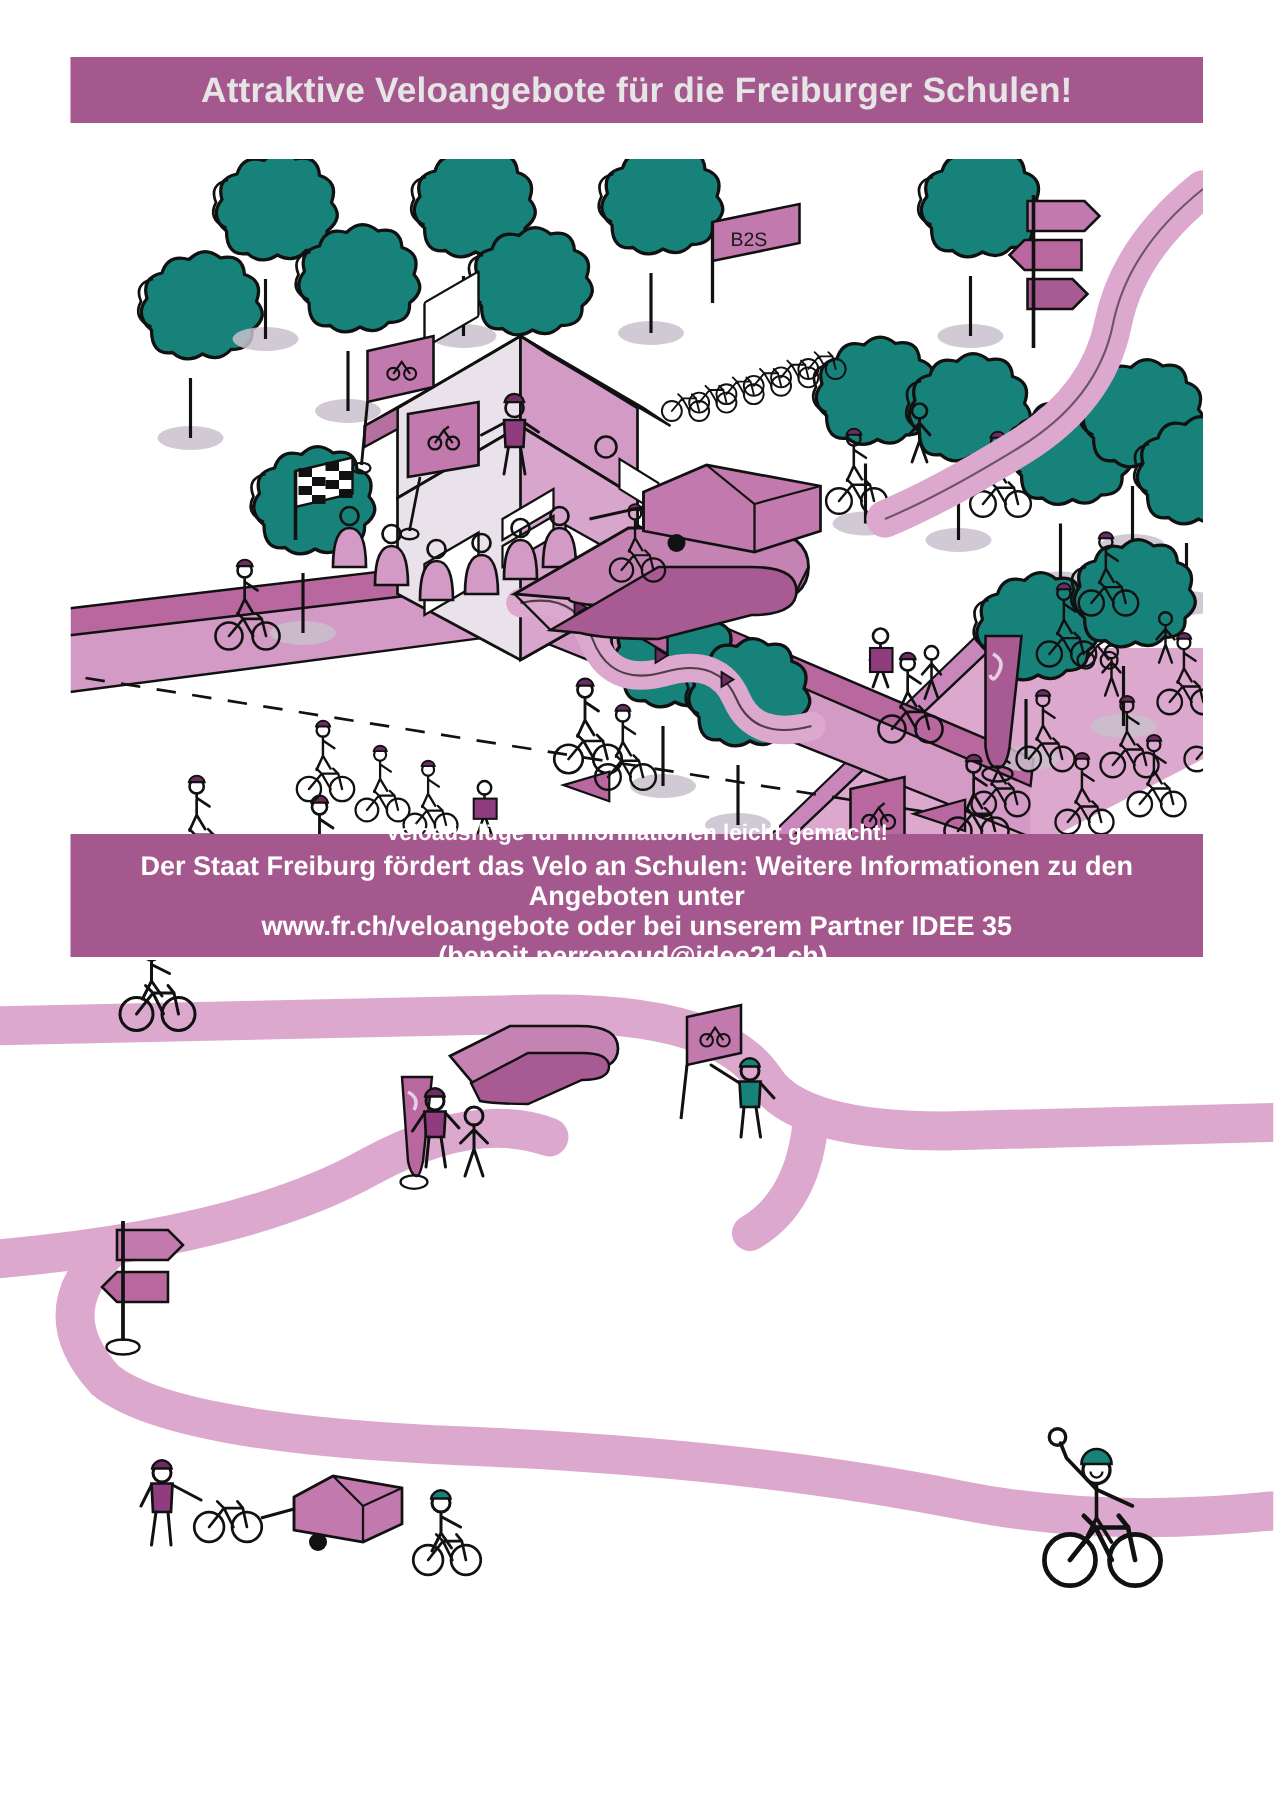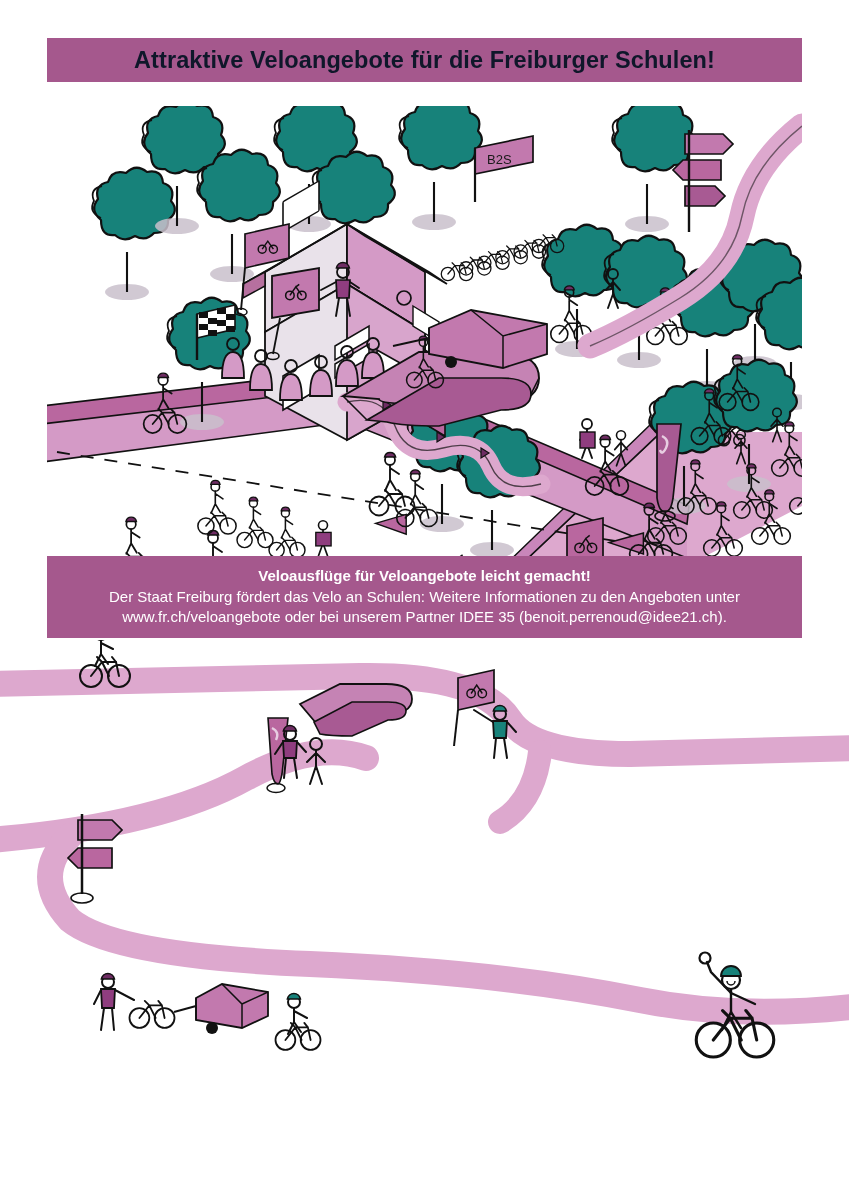--- a/index.html
+++ b/index.html
@@ -9,39 +9,39 @@
     color:#1a1a1a;
   }
   .poster{position:absolute;inset:0;background:#fff;}
 
   
   .title-banner{
     position:absolute;left:47px;top:38px;width:755px;height:44px;
     background:#a5588d;display:flex;align-items:center;justify-content:center;
   }
   .title-banner .t{
-    color:#0f172a;font-size:23.5px;font-weight:bold;letter-spacing:.1px;
+    color:#e5e5e5;font-size:23.5px;font-weight:bold;letter-spacing:.1px;
     white-space:nowrap;
   }
 
   
   .hero{
     position:absolute;left:47px;top:82px;width:755px;height:470px;
     overflow:hidden;background:#fff;margin-top:24px;
   }
   .hero svg{display:block;}
 
   
   .info-banner{
     position:absolute;left:47px;top:556px;width:755px;height:82px;
     background:#a5588d;color:#fff;display:flex;flex-direction:column;
     align-items:center;justify-content:center;text-align:center;
   }
   .info-banner .ib-head{font-size:15px;font-weight:bold;margin-bottom:3px;}
-  .info-banner .ib-l{font-size:15px;line-height:20px;font-weight:400;}
+  .info-banner .ib-l{font-size:18px;line-height:20px;font-weight:700;}
 
   
   .flow{
     position:absolute;left:0;top:640px;width:849px;height:450px;overflow:hidden;
   }
   .flow svg{display:block;position:absolute;left:0;top:0;}
 
   
   .footer{position:absolute;left:0;top:1085px;width:849px;height:115px;background:#fff;}
 
@@ -379,21 +379,21 @@
       </g>
       <g transform="translate(684,330) scale(.7)" stroke="#111" stroke-width="2.2" fill="none">
         <circle cx="-10" cy="6" r="8"></circle>
           <circle cx="12" cy="6" r="8"></circle>
           <path d="M-10 6 L1 -8 L12 6 M1 -8 L8 -13"></path>
       </g>
     </svg>
   </div>
 
   <div class="info-banner">
-    <div class="ib-head">Veloausflüge für Veloangebote leicht gemacht!</div>
+    <div class="ib-head">Veloausflüge für Informationen leicht gemacht!</div>
     <div class="ib-l">Der Staat Freiburg fördert das Velo an Schulen: Weitere Informationen zu den Angeboten unter</div>
     <div class="ib-l">www.fr.ch/veloangebote oder bei unserem Partner IDEE 35 (benoit.perrenoud@idee21.ch).</div>
   </div>
 
   <div class="flow">
     <svg width="849" height="450" viewBox="0 0 849 450" xmlns="http://www.w3.org/2000/svg">
       <defs>
         <g id="f-bike">
           <circle cx="-14" cy="0" r="11" fill="none" stroke="#111" stroke-width="2"></circle>
           <circle cx="14" cy="0" r="11" fill="none" stroke="#111" stroke-width="2"></circle>

